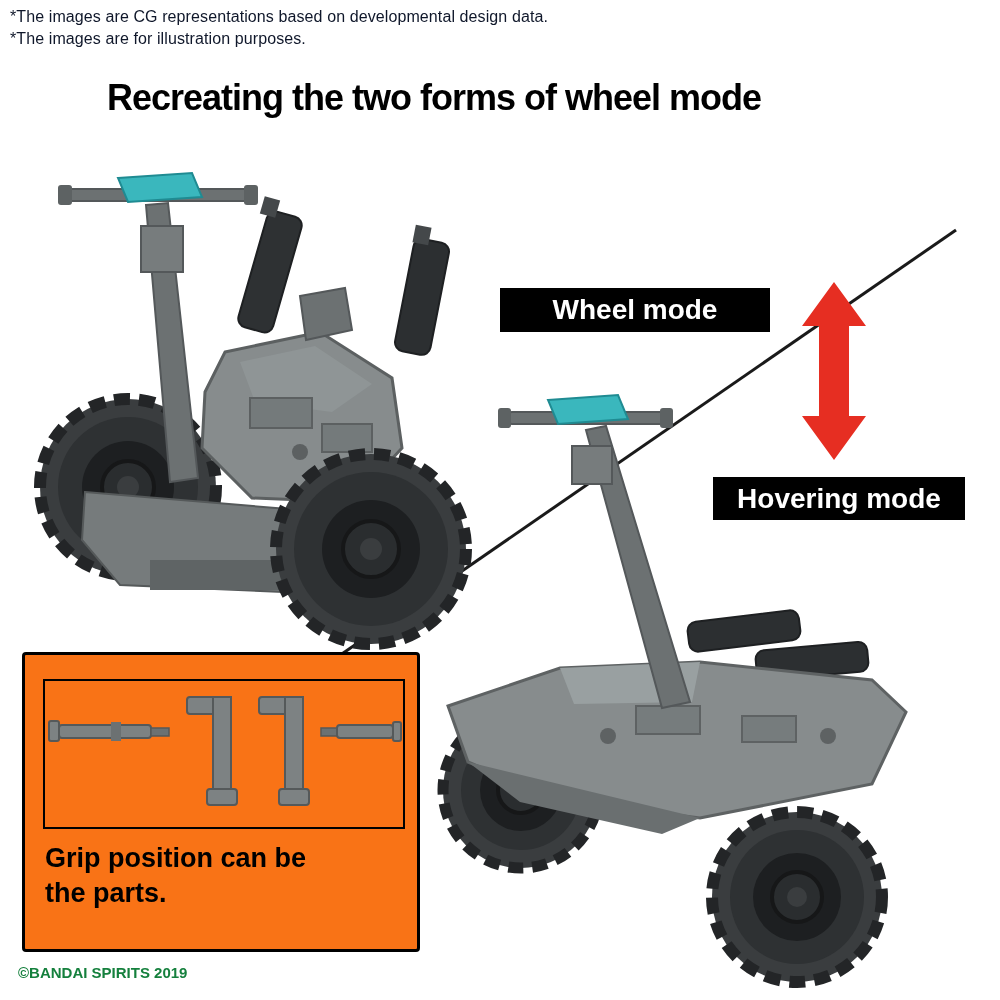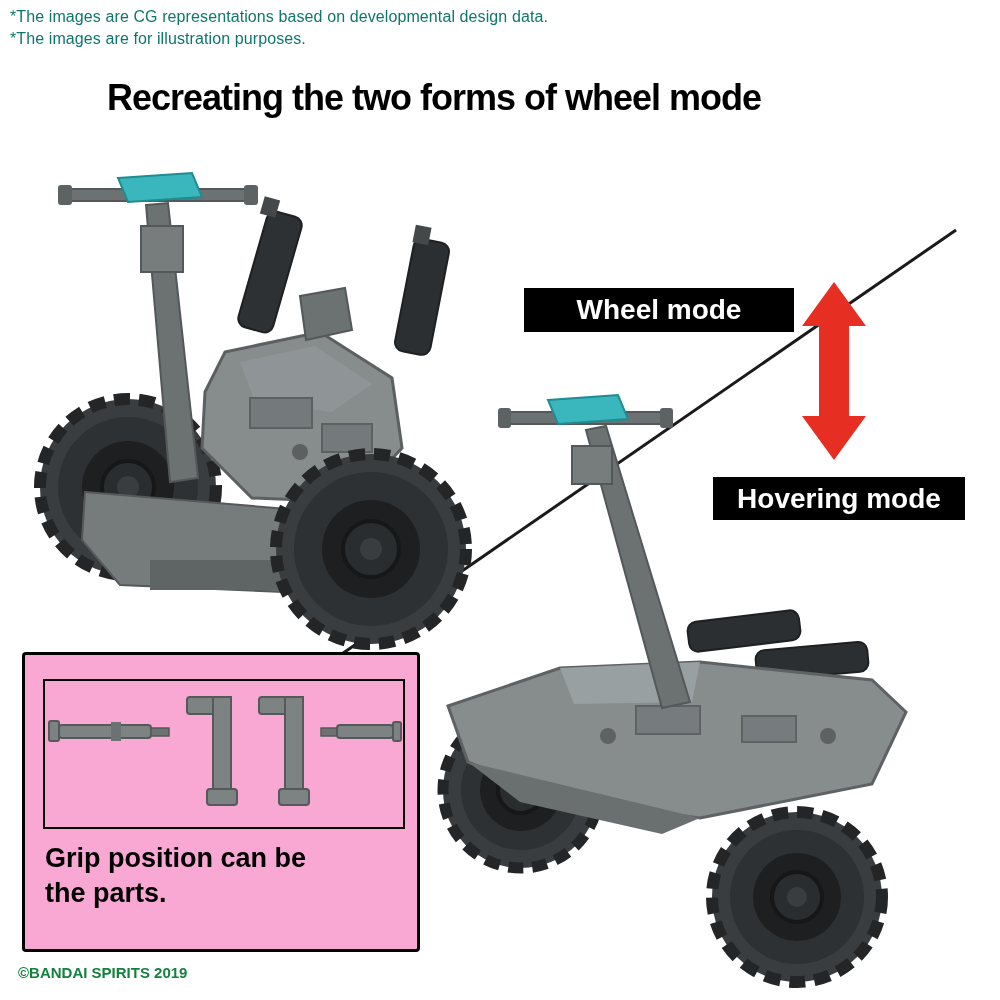--- a/index.html
+++ b/index.html
@@ -2,38 +2,38 @@
 <html><head>
 <meta charset="utf-8">
 <style>
   html,body{margin:0;padding:0;}
   body{
     width:1000px;height:1000px;position:relative;background:#ffffff;
     font-family:"Liberation Sans", sans-serif;color:#111;overflow:hidden;
   }
   .abs{position:absolute;}
   #scene{position:absolute;left:0;top:0;z-index:1;}
-  .disclaimer{left:10px;font-size:16px;color:#0f766e;z-index:3;letter-spacing:0.1px;}
+  .disclaimer{left:10px;font-size:16px;color:#0f172a;z-index:3;letter-spacing:0.1px;}
   #disclaimer-1{top:8px;}
   #disclaimer-2{top:30px;}
   .title-wrap{left:0;top:76px;width:868px;text-align:center;z-index:3;}
   .title-line{
     font-size:36px;font-weight:700;letter-spacing:-1px;color:#000;
     line-height:1.22;white-space:nowrap;
   }
   .mode-label{
     background:#000;color:#fff;font-weight:700;font-size:28px;
     display:flex;align-items:center;justify-content:center;z-index:3;
     white-space:nowrap;
   }
-  #wheel-mode-label{left:500px;top:288px;width:270px;height:44px;margin-left:24px;}
+  #wheel-mode-label{left:500px;top:288px;width:270px;height:44px;}
   #hovering-mode-label{left:713px;top:477px;width:252px;height:43px;}
   #callout-box{
     left:22px;top:652px;width:398px;height:300px;border:3px solid #000;
-    border-radius:4px;background:#f9a8d4;z-index:2;box-sizing:border-box;
+    border-radius:4px;background:#f97316;z-index:2;box-sizing:border-box;
   }
   #callout-inner-box{
     position:absolute;left:18px;top:24px;width:362px;height:150px;
     border:2px solid #000;box-sizing:border-box;
   }
   #callout-text{
     position:absolute;left:20px;top:186px;width:370px;
     font-size:27px;font-weight:700;line-height:1.28;color:#000;
   }
   #copyright{left:18px;top:964px;font-size:15px;font-weight:700;color:#15803d;z-index:3;}

